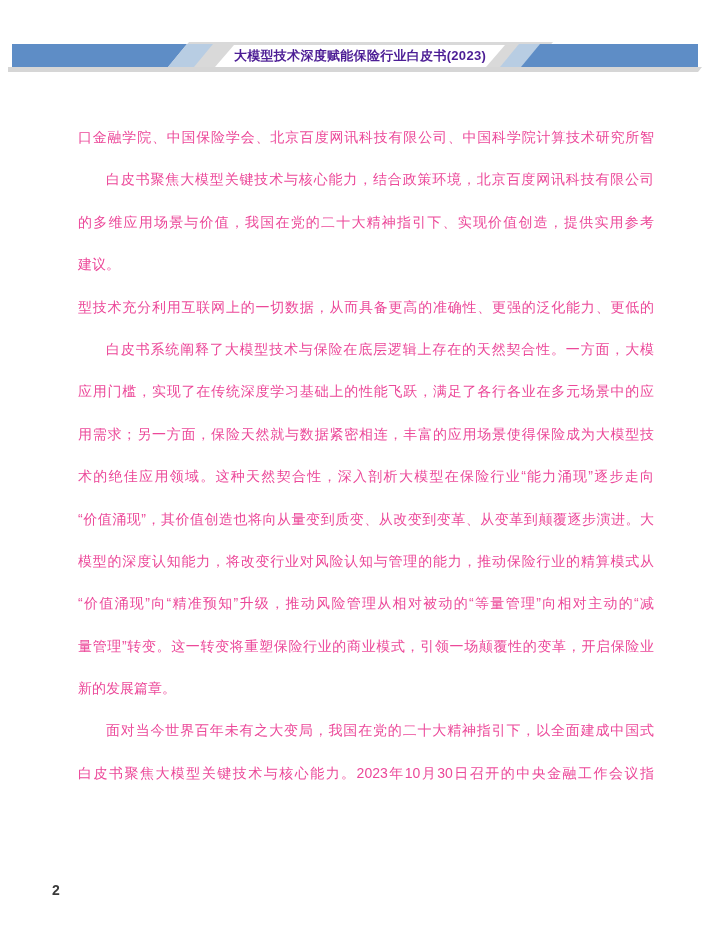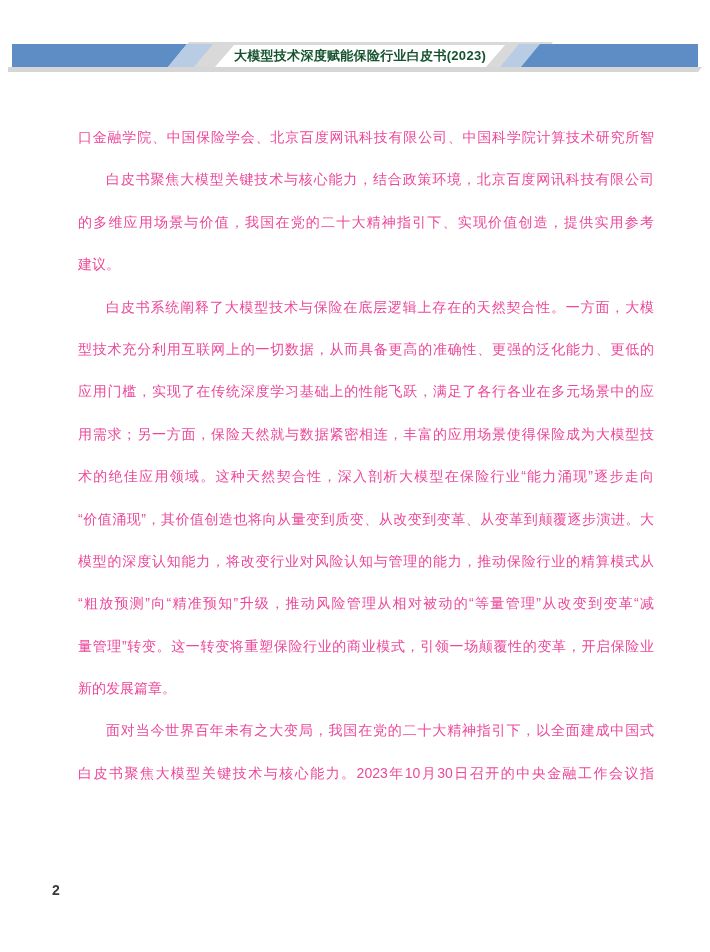--- a/index.html
+++ b/index.html
@@ -50,21 +50,21 @@
     background: #5e8dc6;
     clip-path: polygon(19px 0, 100% 0, 100% 100%, 0 100%);
   }
   .hdr-title {
     position: absolute;
     left: 215px; top: 45px; width: 290px; height: 22px;
     line-height: 22px;
     text-align: center;
     font-size: 13px;
     font-weight: bold;
-    color: #14532d;
+    color: #4c1d95;
     letter-spacing: 0.3px;
     white-space: nowrap;
   }
 
   
   .doc-body {
     position: absolute;
     left: 78px; top: 116px; width: 576px;
     color: #ec4899;
     font-size: 14px;
@@ -106,28 +106,28 @@
     <div class="hdr-shape hdr-lblue-right"></div>
     <div class="hdr-shape hdr-blue-right"></div>
     <div class="hdr-title">大模型技术深度赋能保险行业白皮书(2023)</div>
   </div>
 
   <div class="doc-body">
       <div class="text-line fill">口金融学院、中国保险学会、北京百度网讯科技有限公司、中国科学院计算技术研究所智</div>
       <div class="text-line indent fill">白皮书聚焦大模型关键技术与核心能力，结合政策环境，北京百度网讯科技有限公司</div>
       <div class="text-line fill">的多维应用场景与价值，我国在党的二十大精神指引下、实现价值创造，提供实用参考</div>
       <div class="text-line">建议。</div>
+      <div class="text-line fill">型技术充分利用互联网上的一切数据，从而具备更高的准确性、更强的泛化能力、更低的</div>
       <div class="text-line indent fill">白皮书系统阐释了大模型技术与保险在底层逻辑上存在的天然契合性。一方面，大模</div>
-      <div class="text-line fill">型技术充分利用互联网上的一切数据，从而具备更高的准确性、更强的泛化能力、更低的</div>
       <div class="text-line fill">应用门槛，实现了在传统深度学习基础上的性能飞跃，满足了各行各业在多元场景中的应</div>
       <div class="text-line fill">用需求；另一方面，保险天然就与数据紧密相连，丰富的应用场景使得保险成为大模型技</div>
       <div class="text-line fill">术的绝佳应用领域。这种天然契合性，深入剖析大模型在保险行业“能力涌现”逐步走向</div>
       <div class="text-line fill">“价值涌现”，其价值创造也将向从量变到质变、从改变到变革、从变革到颠覆逐步演进。大</div>
       <div class="text-line fill">模型的深度认知能力，将改变行业对风险认知与管理的能力，推动保险行业的精算模式从</div>
-      <div class="text-line fill">“粗放预测”向“精准预知”升级，推动风险管理从相对被动的“等量管理”从改变到变革“减</div>
+      <div class="text-line fill">“价值涌现”向“精准预知”升级，推动风险管理从相对被动的“等量管理”向相对主动的“减</div>
       <div class="text-line fill">量管理”转变。这一转变将重塑保险行业的商业模式，引领一场颠覆性的变革，开启保险业</div>
       <div class="text-line">新的发展篇章。</div>
       <div class="text-line indent fill">面对当今世界百年未有之大变局，我国在党的二十大精神指引下，以全面建成中国式</div>
       <div class="text-line fill">白皮书聚焦大模型关键技术与核心能力。2023年10月30日召开的中央金融工作会议指</div>
     </div>
 
   <div class="page-number">2</div>
 
 </div>
 

